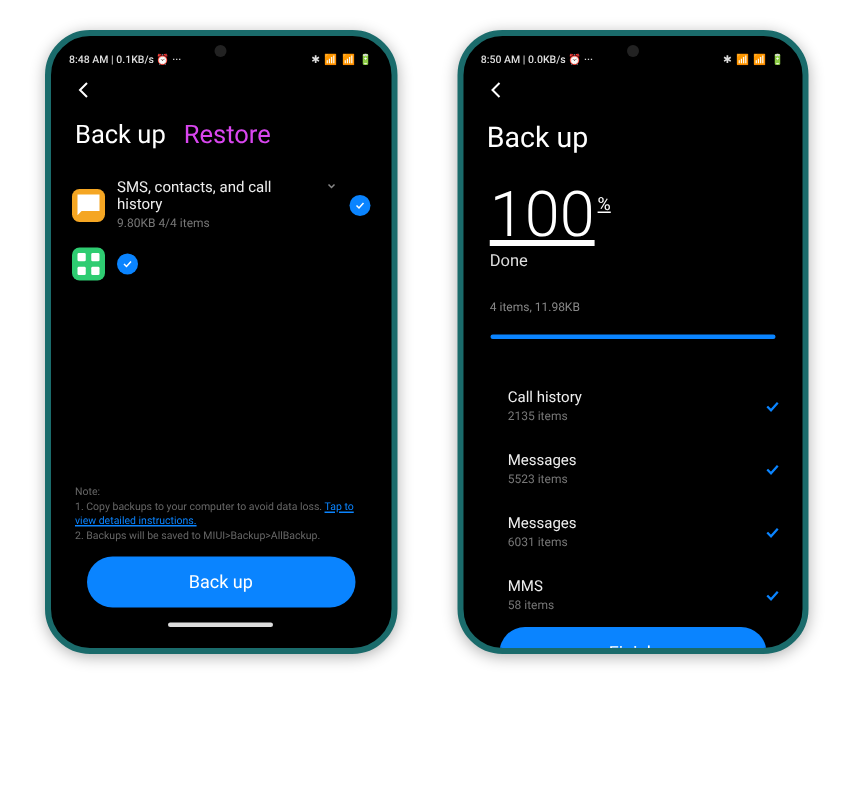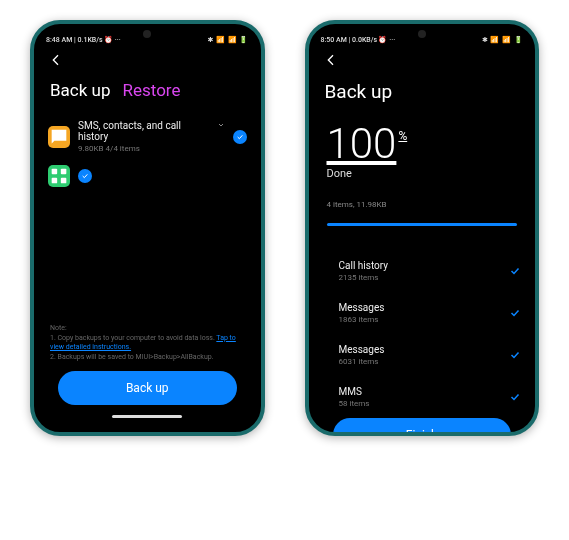--- a/index.html
+++ b/index.html
@@ -262,21 +262,21 @@
           <div class="result-title">Call history</div>
           <div class="result-sub">2135 items</div>
         </div>
         <span class="result-check"><svg viewBox="0 0 24 24" fill="none" stroke="#0a84ff" stroke-width="3">
               <path d="M5 12l5 5 9-10"></path>
             </svg></span>
       </div>
       <div class="result-item">
         <div class="result-text">
           <div class="result-title">Messages</div>
-          <div class="result-sub">1863 items</div>
+          <div class="result-sub">5523 items</div>
         </div>
         <span class="result-check"><svg viewBox="0 0 24 24" fill="none" stroke="#0a84ff" stroke-width="3">
               <path d="M5 12l5 5 9-10"></path>
             </svg></span>
       </div>
       <div class="result-item">
         <div class="result-text">
           <div class="result-title">Messages</div>
           <div class="result-sub">6031 items</div>
         </div>

